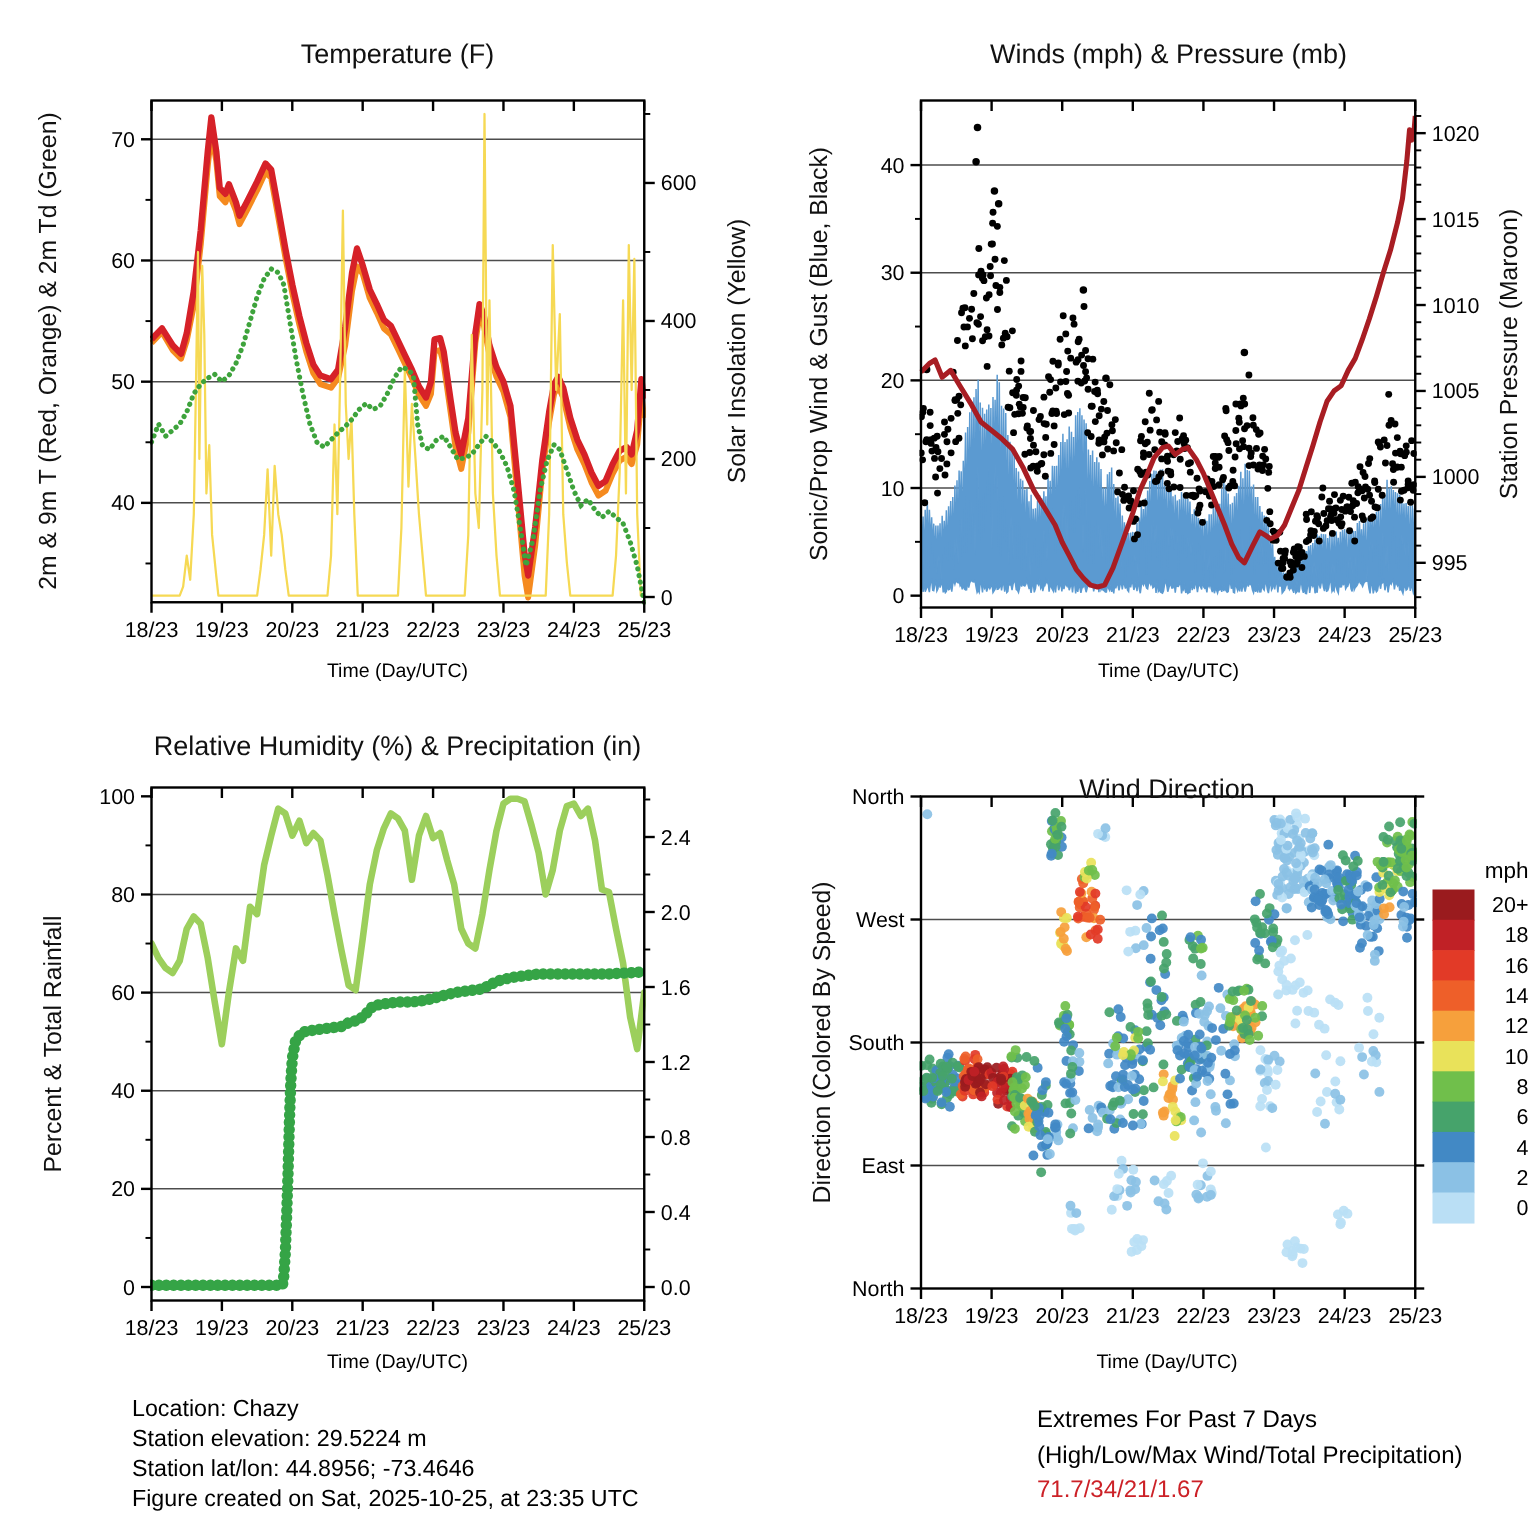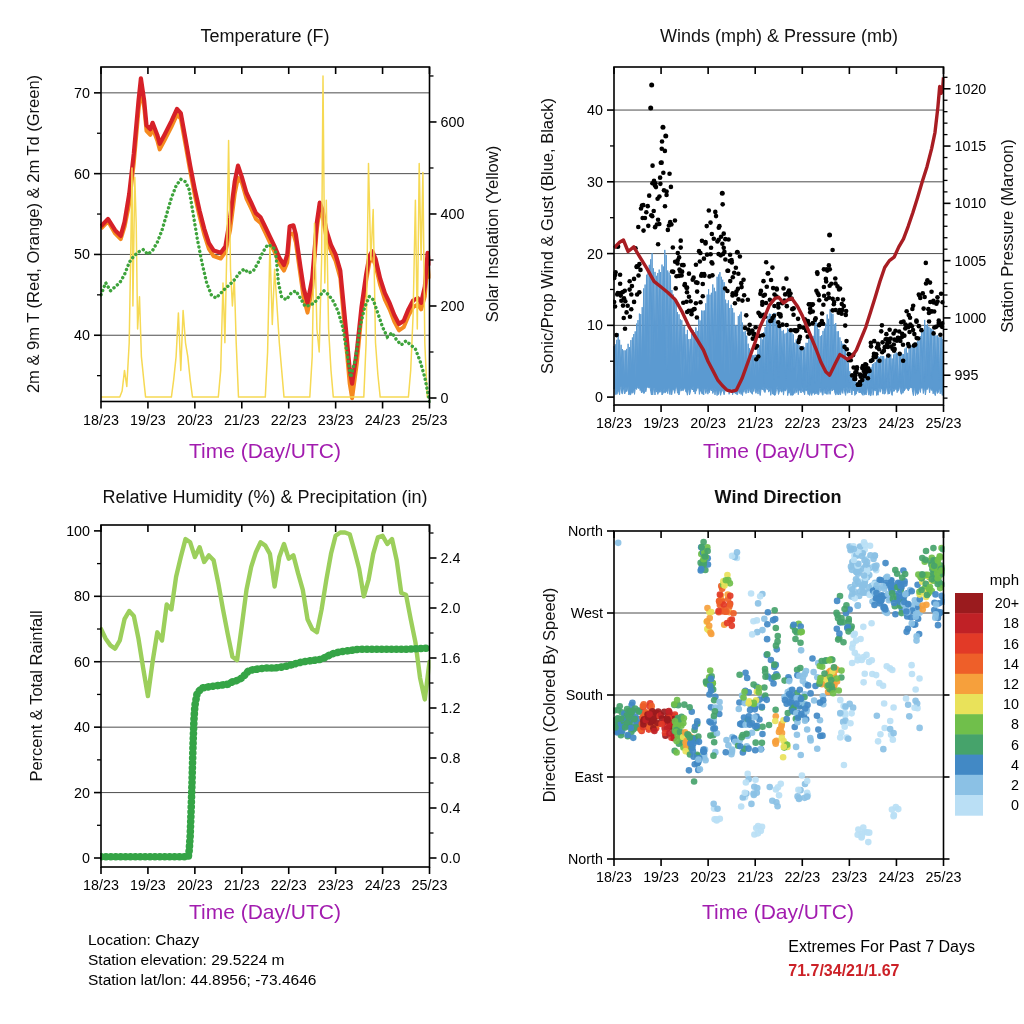--- a/index.html
+++ b/index.html
@@ -1,24 +1,24 @@
 <!DOCTYPE html>
 <html><head>
 <meta charset="utf-8">
 <style>
   html,body{margin:0;padding:0;background:#fff;}
   .page{position:relative;width:1024px;height:1024px;background:#ffffff;overflow:hidden;
         font-family:"Liberation Sans","DejaVu Sans",sans-serif;color:#000;}
   svg{position:absolute;left:0;top:0;}
   .title{position:absolute;transform:translateX(-50%);font-size:18px;white-space:nowrap;color:#111;}
-  .xlab{position:absolute;transform:translateX(-50%);font-size:21px;white-space:nowrap;color:#a21caf;}
+  .xlab{position:absolute;transform:translateX(-50%);font-size:13px;white-space:nowrap;color:#000000;}
   .rot{position:absolute;transform:translate(-50%,-50%) rotate(-90deg);font-size:16.5px;white-space:nowrap;color:#111;}
   .footer{position:absolute;left:88px;top:930px;font-size:15.5px;line-height:19.9px;white-space:nowrap;}
   .extremes{position:absolute;right:49px;top:935px;text-align:left;font-size:16px;line-height:23.5px;white-space:nowrap;}
-  .extreme-values{font-weight:bold;}
+  .extreme-values{font-weight:normal;}
 </style>
 </head>
 <body>
 
 <div class="page">
 
   <svg id="chart-canvas" width="1024" height="1024" viewBox="0 0 1024 1024">
       <defs>
         <clipPath id="clip0">
           <rect x="100" y="63" width="330.5" height="342.5"></rect>
@@ -1977,38 +1977,40 @@
         <text x="1019" y="749.5" text-anchor="end" font-size="14.3" fill="#000" font-family="Liberation Sans, sans-serif">6</text>
         <text x="1019" y="769.7" text-anchor="end" font-size="14.3" fill="#000" font-family="Liberation Sans, sans-serif">4</text>
         <text x="1019" y="789.9" text-anchor="end" font-size="14.3" fill="#000" font-family="Liberation Sans, sans-serif">2</text>
         <text x="1019" y="810.1" text-anchor="end" font-size="14.3" fill="#000" font-family="Liberation Sans, sans-serif">0</text>
       </g>
     </svg>
 
   <div class="title" style="left:265px;top:26px;">Temperature (F)</div>
   <div class="title" style="left:265px;top:487px;">Relative Humidity (%) &amp; Precipitation (in)</div>
   <div class="title" style="left:779px;top:26px;">Winds (mph) &amp; Pressure (mb)</div>
-  <div class="title" style="left:778px;top:487px;font-weight:bold;">Wind Direction</div>
+  <div class="title" style="left:778px;top:516px;">Wind Direction</div>
 
   <div class="rot" style="left:33px;top:234px;">2m &amp; 9m T (Red, Orange) &amp; 2m Td (Green)</div>
   <div class="rot" style="left:492px;top:234px;">Solar Insolation (Yellow)</div>
   <div class="rot" style="left:547px;top:236px;">Sonic/Prop Wind &amp; Gust (Blue, Black)</div>
   <div class="rot" style="left:1007px;top:236px;">Station Pressure (Maroon)</div>
   <div class="rot" style="left:36px;top:696px;">Percent &amp; Total Rainfall</div>
   <div class="rot" style="left:549px;top:695px;">Direction (Colored By Speed)</div>
 
   <div class="xlab" style="left:265px;top:439px;">Time (Day/UTC)</div>
   <div class="xlab" style="left:779px;top:439px;">Time (Day/UTC)</div>
   <div class="xlab" style="left:265px;top:900px;">Time (Day/UTC)</div>
   <div class="xlab" style="left:778px;top:900px;">Time (Day/UTC)</div>
 
   <div class="footer">
     <div>Location: Chazy</div>
     <div>Station elevation: 29.5224 m</div>
     <div>Station lat/lon: 44.8956; -73.4646</div>
+    <div>Figure created on Sat, 2025-10-25, at 23:35 UTC</div>
   </div>
 
   <div class="extremes">
     <div>Extremes For Past 7 Days</div>
+    <div>(High/Low/Max Wind/Total Precipitation)</div>
     <div class="extreme-values" id="extreme-values" style="color: rgb(204, 33, 39);">71.7/34/21/1.67</div>
   </div>
 
 </div>
 
 </body></html>

